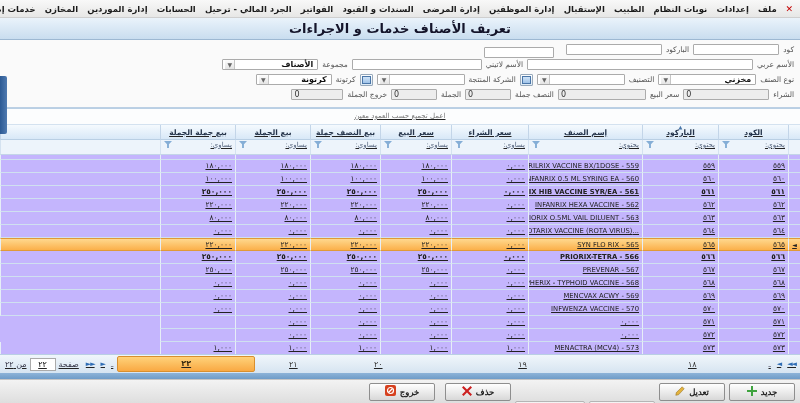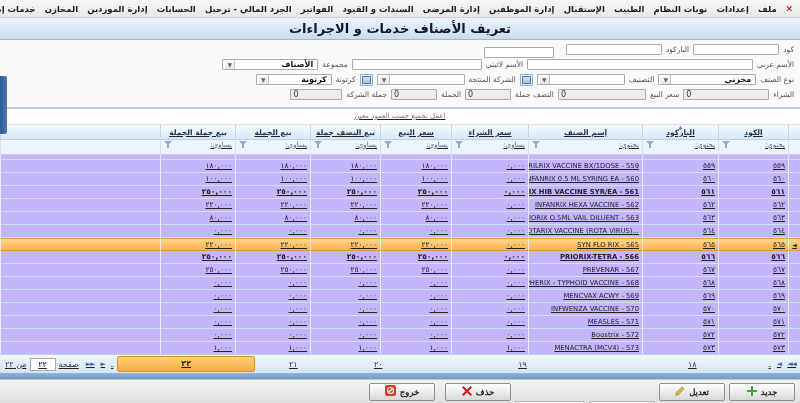--- a/index.html
+++ b/index.html
@@ -181,21 +181,21 @@
 
     <div class="frow">
       <span class="lbl">الشراء</span>
       <input class="ninput" style="width: 86px;" value="0">
       <span class="lbl">سعر البيع</span>
       <input class="ninput" style="width: 88px;" value="0">
       <span class="lbl">النصف جملة</span>
       <input class="ninput" style="width: 46px;" value="0">
       <span class="lbl">الجملة</span>
       <input class="ninput" style="width: 46px;" value="0">
-      <span class="lbl">جملة الشركة</span>
+      <span class="lbl">خروج الجملة</span>
       <input class="ninput" style="width: 52px;" value="0">
     </div>
   </div>
 
   <div class="grid">
     <div class="group-panel">اعمل تجميع حسب العمود معين</div>
     <div class="grow" id="hdrRow">
         <div class="hcell"></div>
         <div class="hcell"><span>الكود</span></div>
         <div class="hcell"><span>الباركود</span><span class="sort">▲</span></div>
@@ -397,33 +397,31 @@
           <div>٠,٠٠٠</div>
           <div>٠,٠٠٠</div>
           <div>٠,٠٠٠</div>
           <div>٠,٠٠٠</div>
           <div class=""></div>
         </div>
         <div class="grow row">
           <div class="ind"></div>
           <div>٥٧١</div>
           <div>٥٧١</div>
-          <div class="cname">MEASLES - 571</div>
           <div>٠,٠٠٠</div>
           <div>٠,٠٠٠</div>
           <div>٠,٠٠٠</div>
           <div>٠,٠٠٠</div>
           <div>٠,٠٠٠</div>
           <div class=""></div>
         </div>
         <div class="grow row">
           <div class="ind"></div>
           <div>٥٧٢</div>
           <div>٥٧٢</div>
-          <div class="cname">Boostrix - 572</div>
           <div>٠,٠٠٠</div>
           <div>٠,٠٠٠</div>
           <div>٠,٠٠٠</div>
           <div>٠,٠٠٠</div>
           <div>٠,٠٠٠</div>
           <div class=""></div>
         </div>
         <div class="grow row">
           <div class="ind"></div>
           <div>٥٧٣</div>

